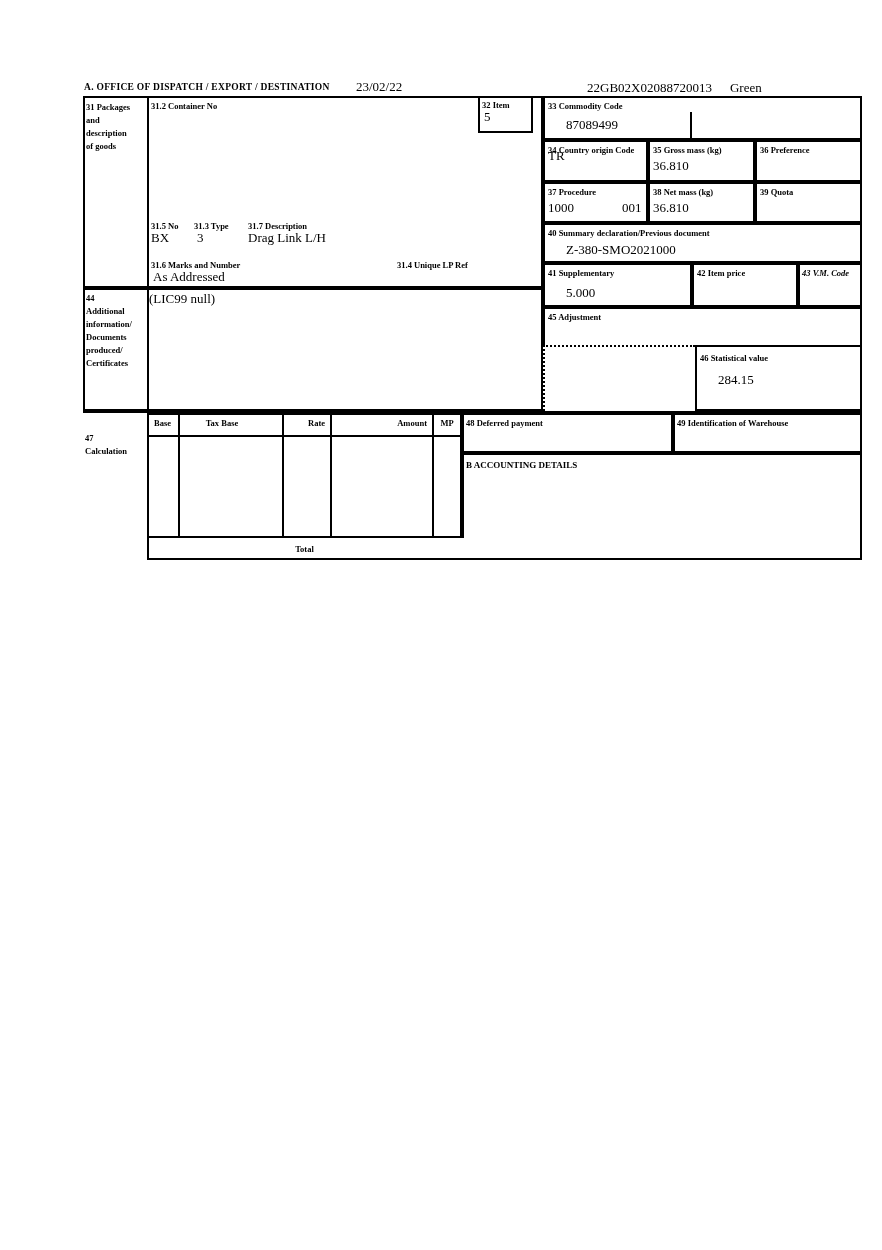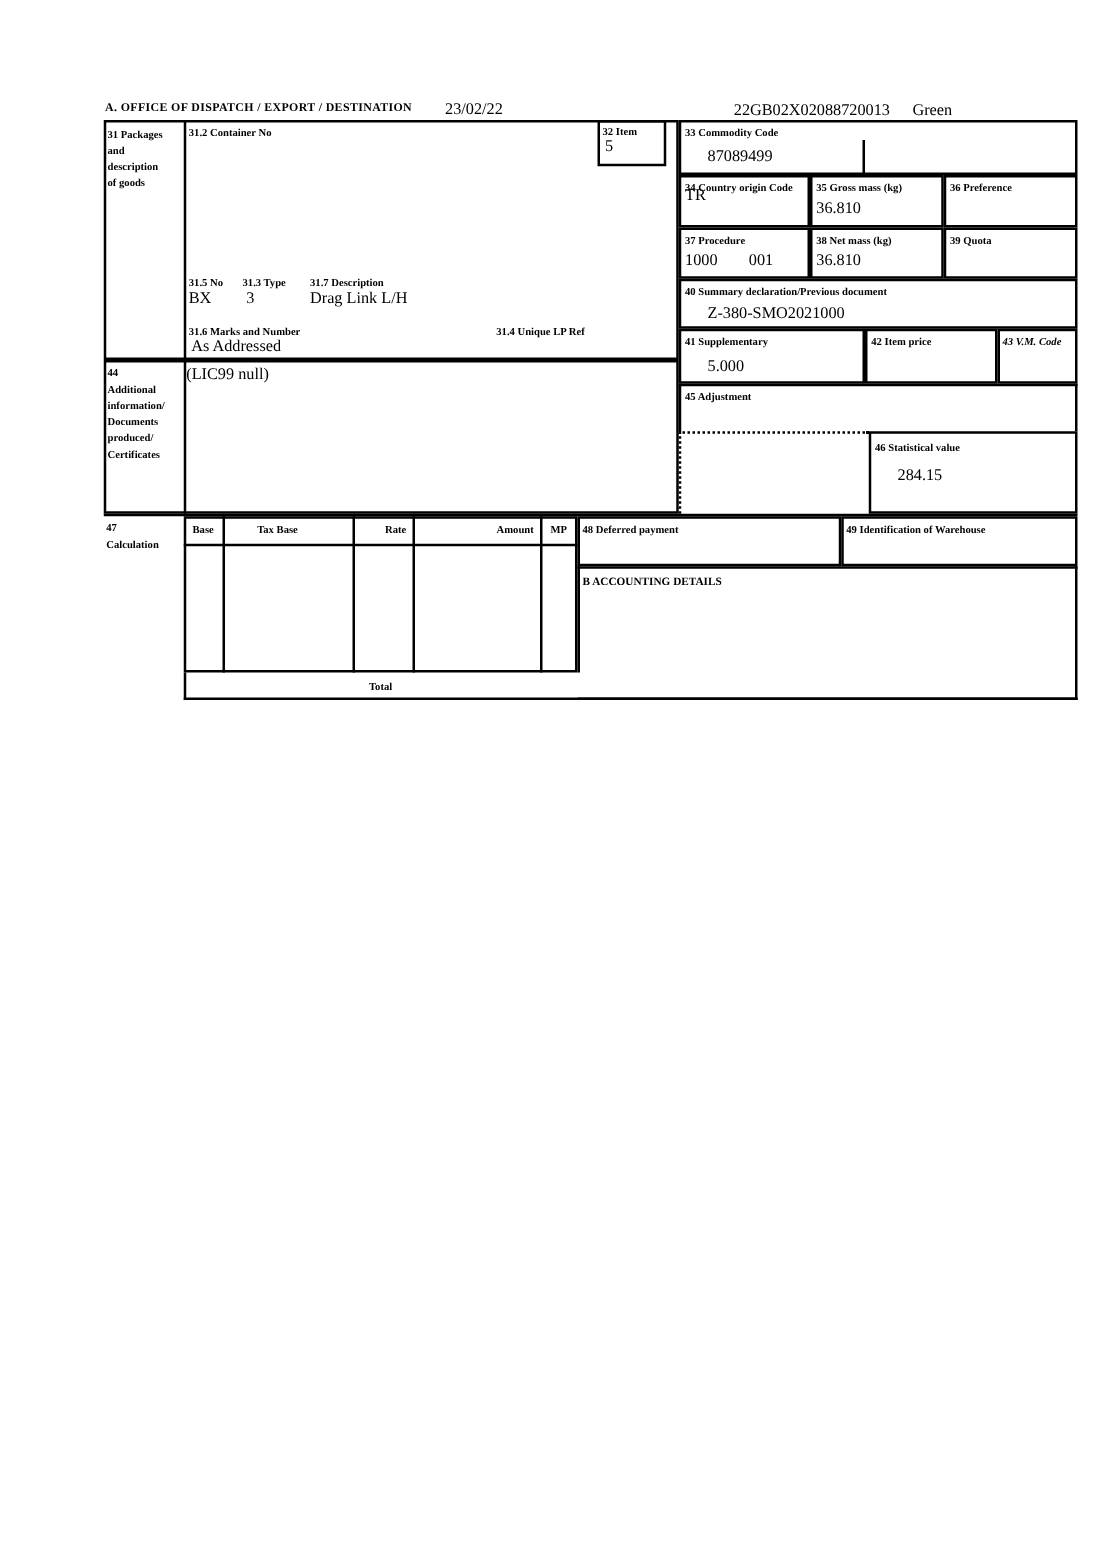--- a/index.html
+++ b/index.html
@@ -80,21 +80,21 @@
 <div class="val" style="left:566px;top:117px;">87089499</div>
 
 <div class="lbl" style="left:548px;top:145px;">34 Country origin Code</div>
 <div class="val" style="left:548px;top:148px;text-align:center;">TR</div>
 <div class="lbl" style="left:653px;top:145px;">35 Gross mass (kg)</div>
 <div class="val" style="left:653px;top:158px;">36.810</div>
 <div class="lbl" style="left:760px;top:145px;">36 Preference</div>
 
 <div class="lbl" style="left:548px;top:187px;">37 Procedure</div>
 <div class="val" style="left:548px;top:200px;">
-  <span>1000</span><span style="margin-left:25px;">001</span>
+  <span>1000</span><span style="margin-left:48px;">001</span>
 </div>
 <div class="lbl" style="left:653px;top:187px;">38 Net mass (kg)</div>
 <div class="val" style="left:653px;top:200px;">36.810</div>
 <div class="lbl" style="left:760px;top:187px;">39 Quota</div>
 
 <div class="lbl" style="left:151px;top:221px;">31.5 No</div>
 <div class="lbl" style="left:194px;top:221px;">31.3 Type</div>
 <div class="lbl" style="left:248px;top:221px;">31.7 Description</div>
 <div class="val" style="left:151px;top:230px;">BX</div>
 <div class="val" style="left:197px;top:230px;">3</div>
@@ -119,21 +119,21 @@
   <div>Documents</div>
   <div>produced/</div>
   <div>Certificates</div>
 </div>
 <div class="val" style="left:149px;top:291px;">(LIC99 null)</div>
 
 <div class="lbl" style="left:548px;top:312px;">45 Adjustment</div>
 <div class="lbl" style="left:700px;top:353px;">46 Statistical value</div>
 <div class="val" style="left:718px;top:372px;">284.15</div>
 
-<div class="stack" style="left:85px;top:416px;">
+<div class="stack" style="left:85px;top:432px;">
   <div>47</div>
   <div>Calculation</div>
 </div>
 <div class="hdrcell tc" style="left:147px;width:31px;">Base</div>
 <div class="hdrcell tc" style="left:178px;width:88px;">Tax Base</div>
 <div class="hdrcell tr" style="left:282px;width:46px;">Rate</div>
 <div class="hdrcell tr" style="left:330px;width:100px;">Amount</div>
 <div class="hdrcell tc" style="left:432px;width:30px;">MP</div>
 <div class="hdrcell tc" style="left:147px;width:315px;top:544px;">Total</div>
 

